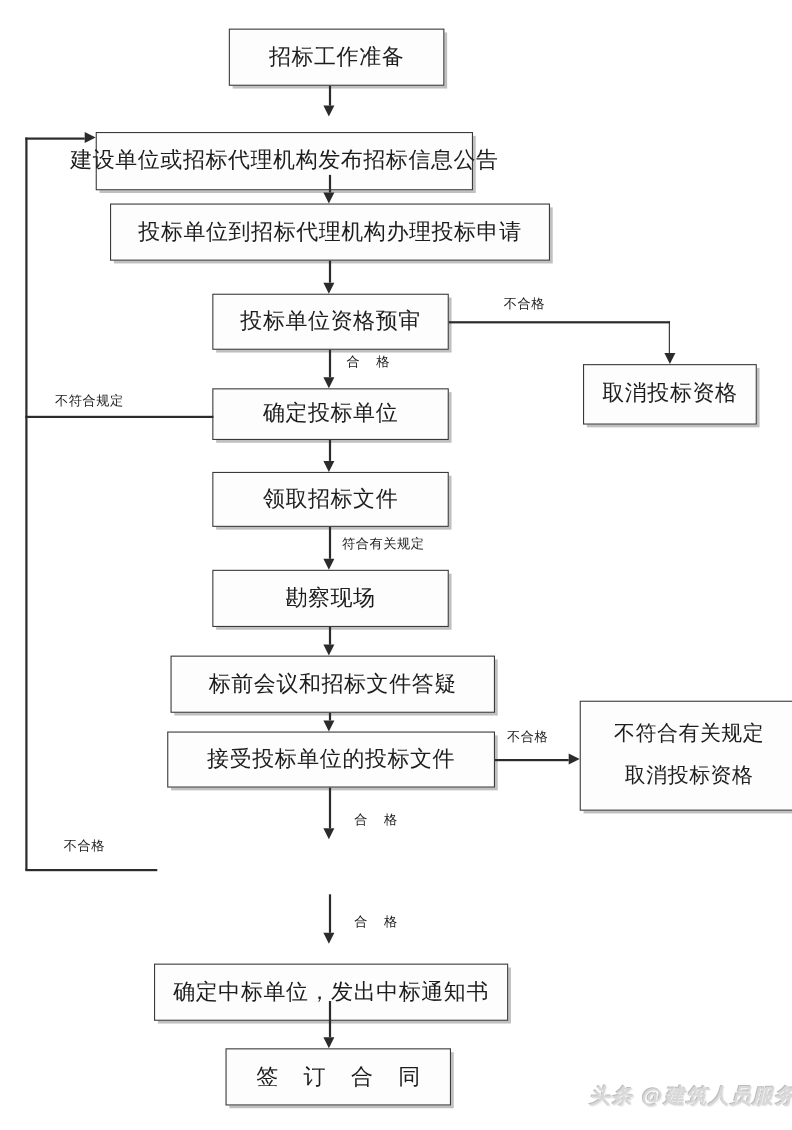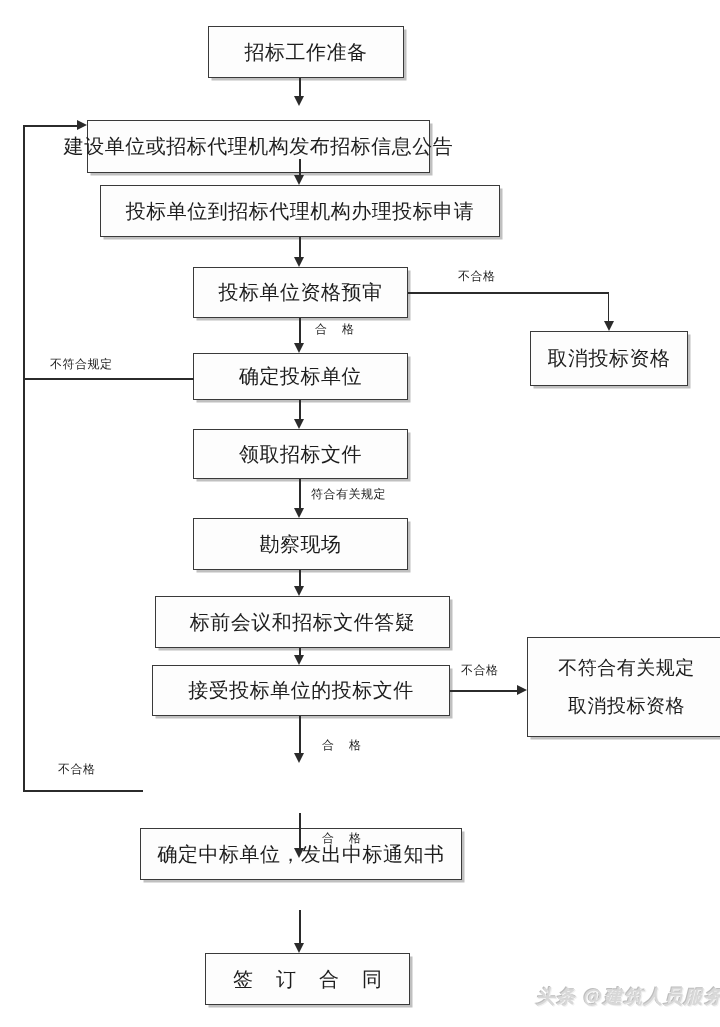--- a/index.html
+++ b/index.html
@@ -128,21 +128,21 @@
   <div class="node" style="left:152px; top:665px; width:298px; height:51px;">
     <span class="ln">接受投标单位的投标文件</span>
   </div>
 
   <div class="node two-line" style="left:527px; top:637px; width:199px; height:100px;">
     <span class="ln">不符合有关规定</span>
     <span class="ln">取消投标资格</span>
   </div>
 
 
-  <div class="node" style="left:140px; top:828px; width:322px; height:52px;">
+  <div class="node" style="left:140px; top:876px; width:322px; height:52px;">
     <span class="ln">确定中标单位，发出中标通知书</span>
   </div>
 
   <div class="node spaced" style="left:205px; top:953px; width:205px; height:52px;">
     <span class="ln">签 订 合 同</span>
   </div>
 
   <div class="vline" style="left:299px; top:78px; height:18px;"></div>
   <div class="arrow-down" style="left:293.5px; top:96px;"></div>
 

